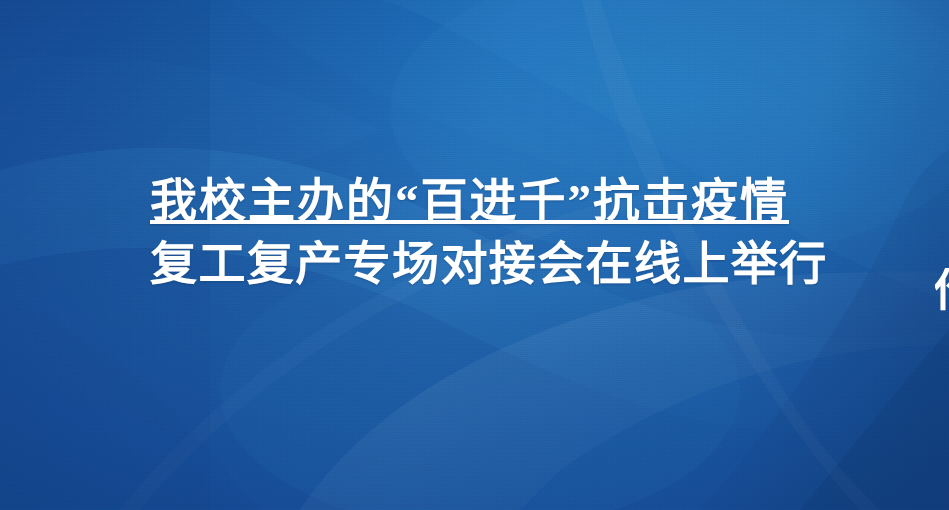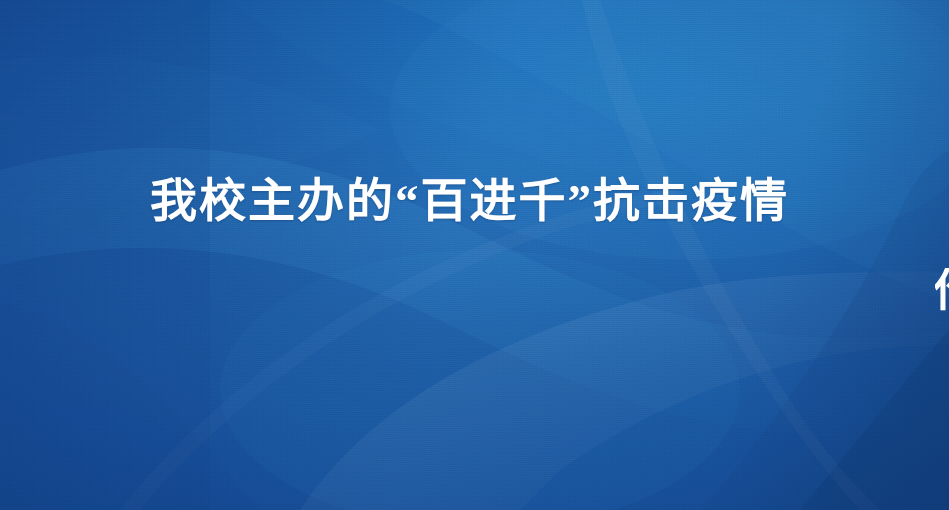--- a/index.html
+++ b/index.html
@@ -83,21 +83,21 @@
   }
   .headline .line {
     font-size: 47px;
     letter-spacing: 2.0px;
     font-weight: 600;
     white-space: nowrap;
     text-shadow:
       0 1px 2px rgba(9,40,85,0.35),
       0 0 1px rgba(255,255,255,0.25);
   }
-  .headline .line.l1 { margin-bottom: 16px; }
+  .headline .line.l1 { margin-bottom: 16px; text-decoration: underline; }
   .headline .line.l2 { letter-spacing: 1.4px; }
 
   
   .edge-fragment {
     position: absolute;
     right: 0px;
     top: 268px;
     width: 14px;
     height: 46px;
     overflow: hidden;
@@ -176,19 +176,20 @@
       <rect x="0" y="0" width="210" height="510" fill="#123f80" opacity="0.17"></rect>
     </svg>
   </div>
 
   <div class="bg-tint-left"></div>
   <div class="bg-vignette"></div>
   <div class="bg-noise"></div>
 
   <div class="headline">
     <div class="line l1">我校主办的“百进千”抗击疫情</div>
+    <div class="line l2">复工复产专场对接会在线上举行</div>
   </div>
 
   <div class="edge-fragment">
     <span>作</span>
   </div>
 
 </div>
 
 </body></html>

